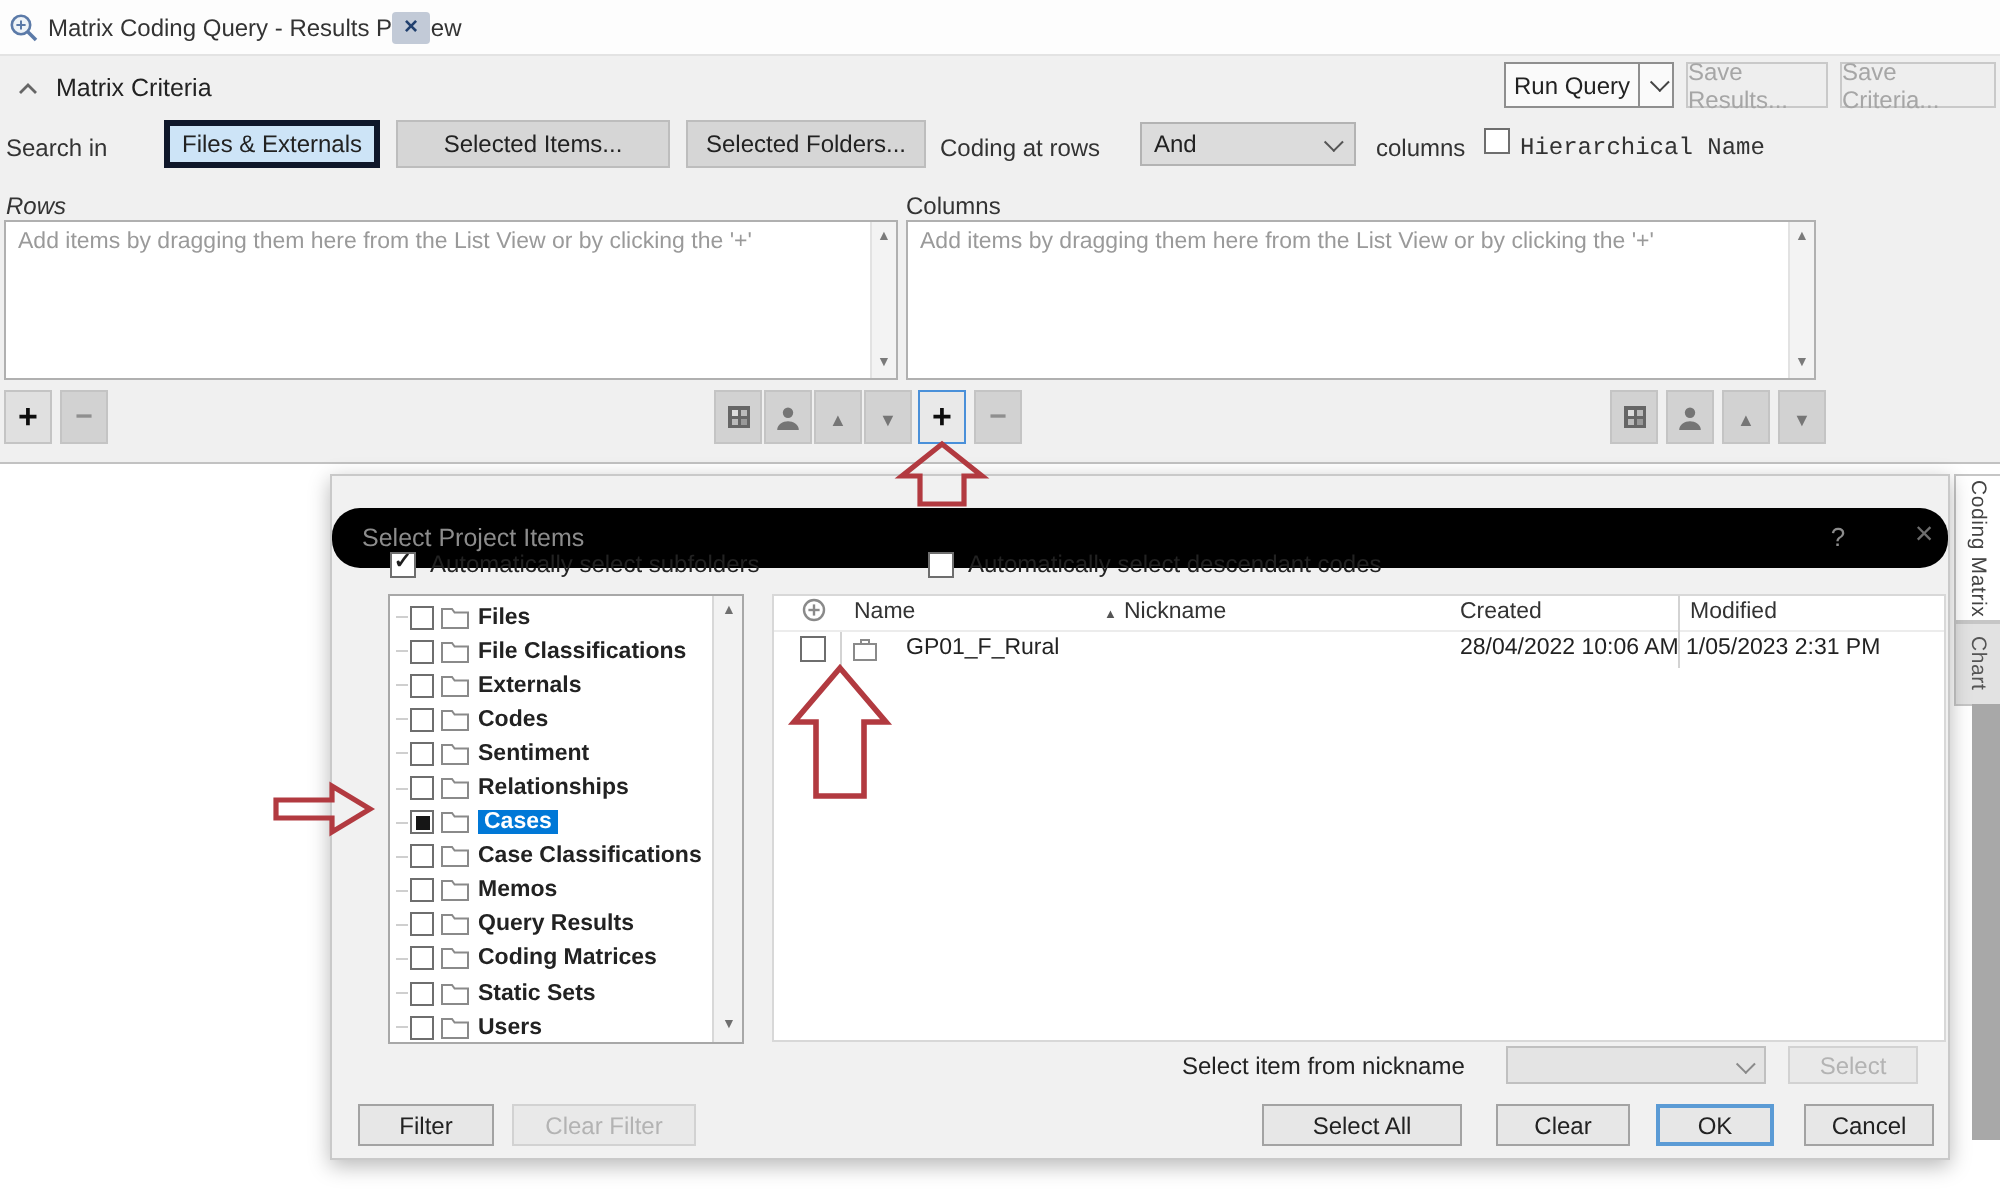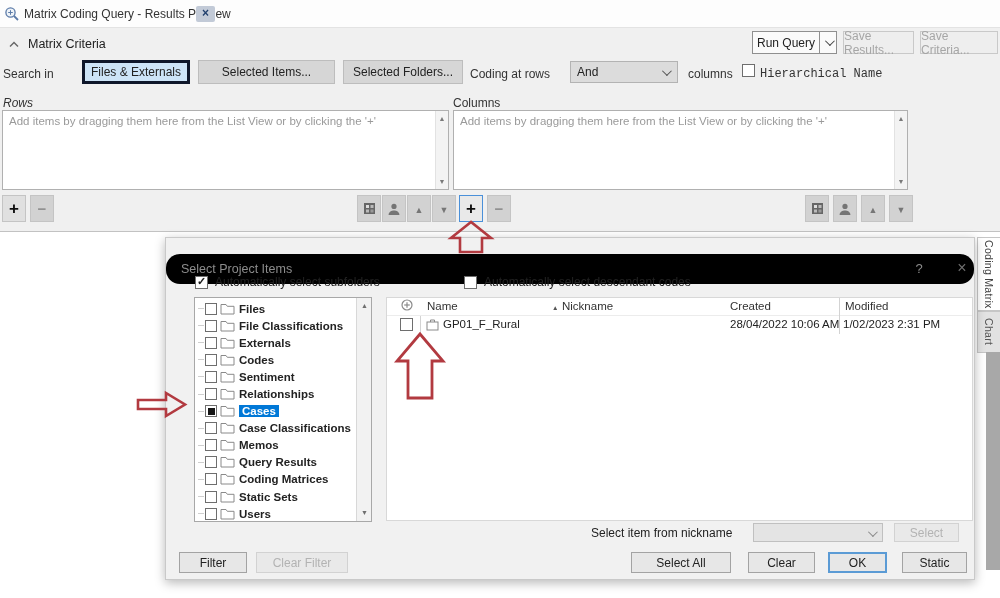--- a/index.html
+++ b/index.html
@@ -386,39 +386,39 @@
       <div class="vline" style="left:452px; top:0; height:36px;"></div>
       <div class="vline" style="left:33px; top:18px; height:17px;"></div>
       <div class="trow">
         <span class="cb" style="position:absolute; left:13px; top:2px;"></span>
         <span class="td" style="left:39px; top:2px;">
           <svg width="13" height="13" viewBox="0 0 13 13">
               <rect x="1" y="4" width="11" height="8" fill="#fff" stroke="#8a8a8a"></rect>
               <path d="M4.5 4V2h4v2" fill="none" stroke="#8a8a8a"></path>
             </svg>
         </span>
-        <span class="td" style="left:56px;">GP01_F_Rural</span>
+        <span class="td" style="left:66px;">GP01_F_Rural</span>
         <span class="td" style="left:175px;"></span>
         <span class="td" style="left:343px;">28/04/2022 10:06 AM</span>
-        <span class="td" style="left:456px;">1/02/2023 2:31 PM</span>
+        <span class="td" style="left:456px;">1/05/2023 2:31 PM</span>
       </div>
     </div>
 
     <span class="lbl" style="left:425px; top:288px; color:#222;">Select item from nickname</span>
     <div class="dlg-dd" style="left:587px; top:285px; width:130px;">
         <span class="chev-down"></span>
       </div>
     <div class="dlg-btn disabled" style="left:728px; top:285px; width:65px; height:19px;">Select</div>
 
     <div class="dlg-btn" style="left:13px; top:314px; width:68px;">Filter</div>
     <div class="dlg-btn disabled" style="left:90px; top:314px; width:92px;">Clear Filter</div>
     <div class="dlg-btn" style="left:465px; top:314px; width:100px;">Select All</div>
     <div class="dlg-btn" style="left:582px; top:314px; width:67px;">Clear</div>
     <div class="dlg-btn default" style="left:662px; top:314px; width:59px;">OK</div>
-    <div class="dlg-btn" style="left:736px; top:314px; width:65px;">Static</div>
+    <div class="dlg-btn" style="left:736px; top:314px; width:65px;">Cancel</div>
   </div>
 
   <div class="annotation" style="left:447px; top:220px; z-index:20;">
     <svg width="48" height="35" viewBox="0 0 48 35">
         <polygon points="24,2 4,18 13,18 13,32 35,32 35,18 44,18" fill="none" stroke="#b23a40" stroke-width="2.6" stroke-linejoin="miter"></polygon>
       </svg>
   </div>
   <div class="annotation" style="left:392px; top:331px; z-index:20;">
     <svg width="56" height="71" viewBox="0 0 56 71">
         <polygon points="28,3 5,30 16,30 16,67 40,67 40,30 51,30" fill="none" stroke="#b23a40" stroke-width="2.8" stroke-linejoin="miter"></polygon>

